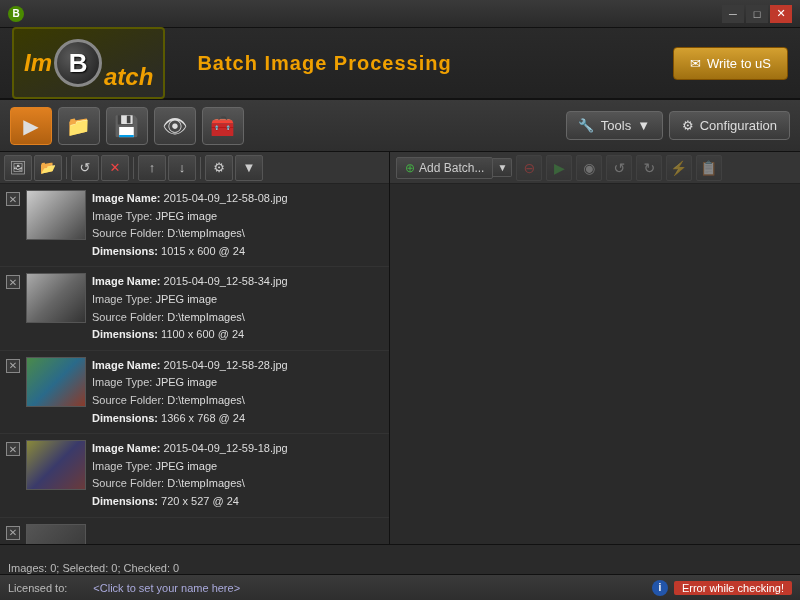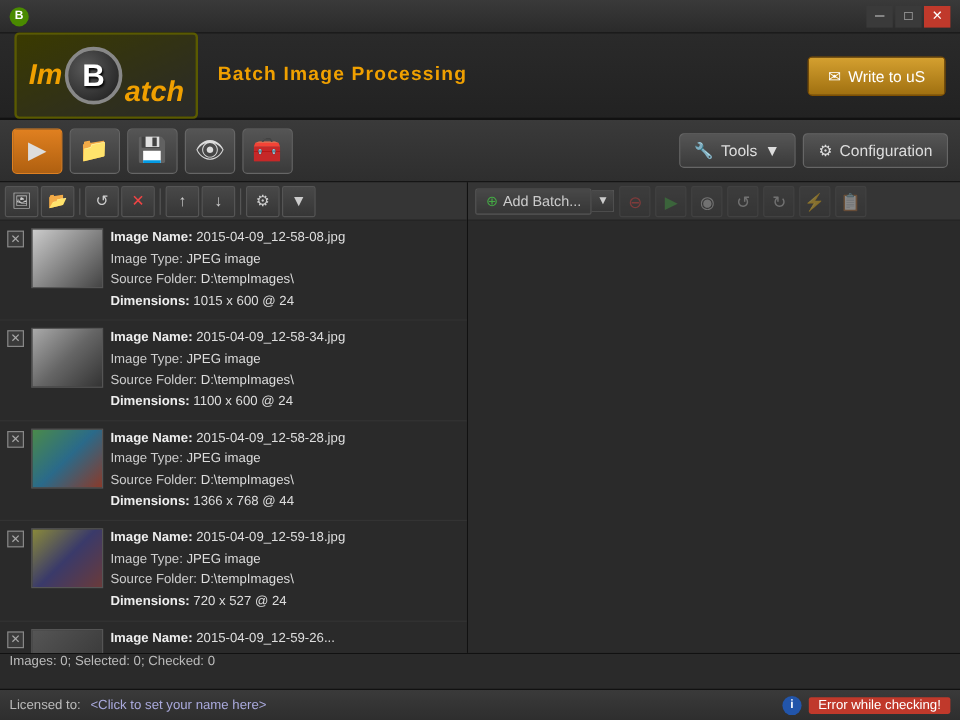--- a/index.html
+++ b/index.html
@@ -66,20 +66,21 @@
       height: 72px;
       display: flex;
       align-items: center;
       padding: 0 12px;
       border-bottom: 2px solid #111;
     }
     #logo-area {
       display: flex;
       align-items: center;
       flex: 1;
+      gap: 16px;
     }
     .logo-box {
       background: linear-gradient(to bottom right, #3a3a00, #2a2a2a);
       border: 2px solid #5a5a00;
       border-radius: 4px;
       padding: 6px 10px;
       display: flex;
       align-items: center;
       gap: 0;
     }
@@ -106,21 +107,21 @@
       margin: 0 2px;
     }
     .logo-atch {
       font-size: 24px;
       font-weight: bold;
       color: #f0a000;
       font-style: italic;
       margin-top: 28px;
     }
     .logo-subtitle {
-      font-size: 16px;
+      font-size: 20px;
       font-weight: bold;
       color: #f0a000;
       margin-left: 16px;
       letter-spacing: 1px;
     }
     #write-us-btn {
       background: linear-gradient(to bottom, #d4a030, #a07010);
       border: 1px solid #805000;
       border-radius: 4px;
       padding: 8px 16px;
@@ -323,21 +324,21 @@
     #task-area {
       flex: 1;
       background: #2a2a2a;
     }
 
     
     #status-bar {
       background: #2a2a2a;
       height: 30px;
       display: flex;
-      align-items: flex-start;
+      align-items: flex-end;
       padding: 0 8px;
       border-top: 1px solid #111;
       font-size: 11px;
       color: #bbb;
       gap: 4px;
     }
     #bottom-bar {
       background: linear-gradient(to bottom, #3a3a3a, #2e2e2e);
       height: 26px;
       display: flex;
@@ -464,31 +465,30 @@
           <div class="item-info"><span class="bold">Image Name: </span><span>2015-04-09_12-58-08.jpg</span><br><span class="label">Image Type: </span><span>JPEG image</span><br><span class="label">Source Folder: </span><span>D:\tempImages\</span><br><span class="bold">Dimensions: </span><span>1015 x 600 @ 24</span></div>
         </div>
         <div class="image-item">
           <div class="item-check">✕</div>
           <div class="item-thumb thumb-2"></div>
           <div class="item-info"><span class="bold">Image Name: </span><span>2015-04-09_12-58-34.jpg</span><br><span class="label">Image Type: </span><span>JPEG image</span><br><span class="label">Source Folder: </span><span>D:\tempImages\</span><br><span class="bold">Dimensions: </span><span>1100 x 600 @ 24</span></div>
         </div>
         <div class="image-item">
           <div class="item-check">✕</div>
           <div class="item-thumb thumb-3"></div>
-          <div class="item-info"><span class="bold">Image Name: </span><span>2015-04-09_12-58-28.jpg</span><br><span class="label">Image Type: </span><span>JPEG image</span><br><span class="label">Source Folder: </span><span>D:\tempImages\</span><br><span class="bold">Dimensions: </span><span>1366 x 768 @ 44</span></div>
+          <div class="item-info"><span class="bold">Image Name: </span><span>2015-04-09_12-58-28.jpg</span><br><span class="label">Image Type: </span><span>JPEG image</span><br><span class="label">Source Folder: </span><span>D:\tempImages\</span><br><span class="bold">Dimensions: </span><span>1366 x 768 @ 24</span></div>
         </div>
         <div class="image-item">
           <div class="item-check">✕</div>
           <div class="item-thumb thumb-4"></div>
           <div class="item-info"><span class="bold">Image Name: </span><span>2015-04-09_12-59-18.jpg</span><br><span class="label">Image Type: </span><span>JPEG image</span><br><span class="label">Source Folder: </span><span>D:\tempImages\</span><br><span class="bold">Dimensions: </span><span>720 x 527 @ 24</span></div>
         </div>
         <div class="image-item">
           <div class="item-check">✕</div>
           <div class="item-thumb thumb-5"></div>
-          <div class="item-info"><span class="bold">Image Name: </span><span>2015-04-09_12-59-26...</span></div>
         </div>
       </div>
   </div>
 
   <div id="right-panel">
     <div id="task-toolbar">
       <div style="display:flex;align-items:center;">
         <button class="add-task-btn">
           <span style="color:#4a4;">⊕</span>
           <span>Add Batch...</span>
@@ -521,18 +521,18 @@
   </div>
 
 </div>
 
 <div id="status-bar">
   <span>Images: 0; Selected: 0; Checked: 0</span>
 </div>
 
 <div id="bottom-bar">
   <span>Licensed to:</span>
-  <span style="color:#aad; cursor:pointer;">&lt;Click to set your name here&gt;</span>
+  <span style="color:#aad; cursor:pointer;margin-left:18px;">&lt;Click to set your name here&gt;</span>
   <div class="bottom-right">
     <div class="info-icon">i</div>
     <span class="error-badge">Error while checking!</span>
   </div>
 </div>
 
 </body></html>

